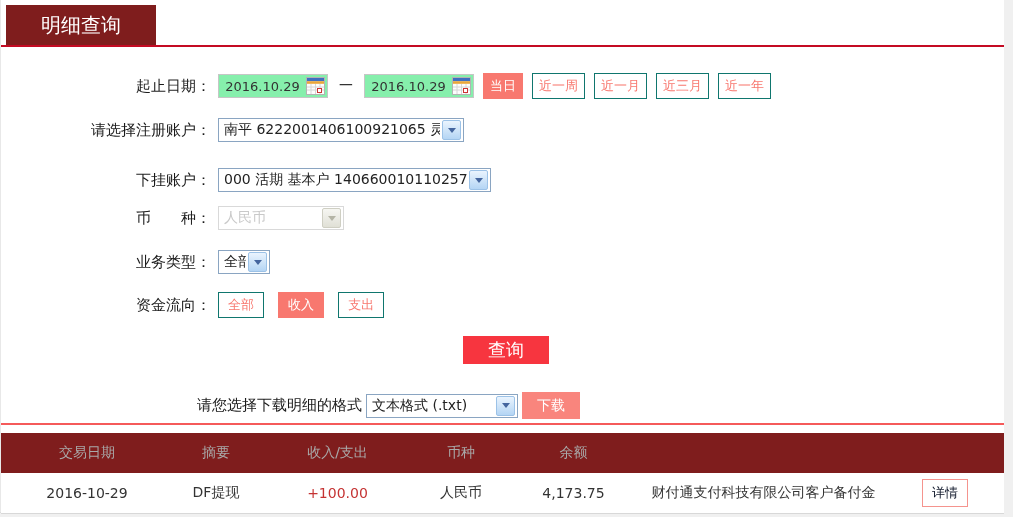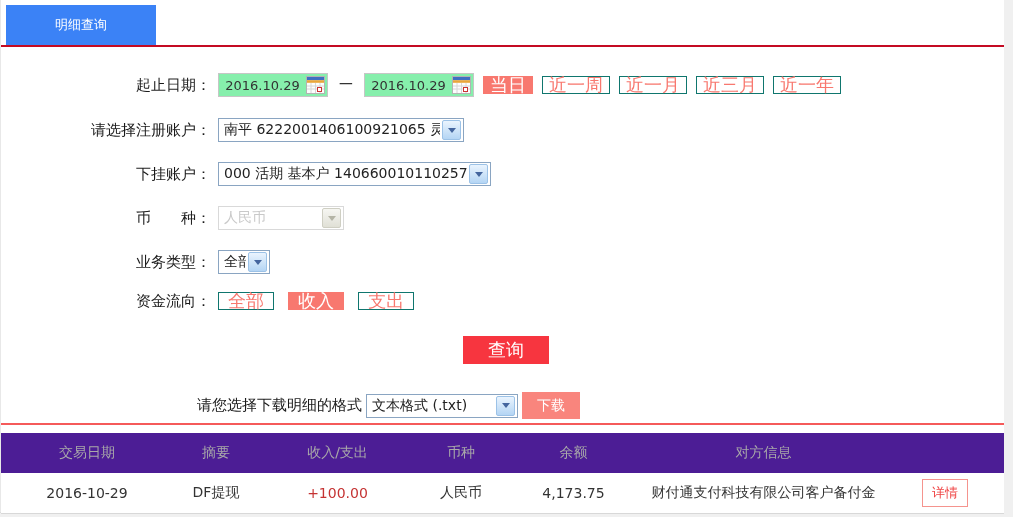--- a/index.html
+++ b/index.html
@@ -12,22 +12,22 @@
     position:absolute; left:0; top:0;
     width:1003px; height:512px;
     background:#fff;
     border-left:1px solid #e8e8e8;
     border-bottom:1px solid #cfcfcf;
   }
   
   .tab {
     position:absolute; left:5px; top:5px;
     width:150px; height:40px; line-height:40px;
-    background:#3b82f6; color:#fff;
-    font-size:13px; text-align:center;
+    background:#7f1d1d; color:#fff;
+    font-size:20px; text-align:center;
     cursor:pointer;
   }
   .tab-line {
     position:absolute; left:0; top:45px;
     width:100%; height:2px; background:#c40a23;
   }
   
   .form-row {
     position:absolute; left:0; width:100%;
     display:flex; align-items:center;
@@ -68,22 +68,22 @@
     border-top:5px solid #44659e;
   }
   .xp-select.disabled { border-color:#d9d9d9; cursor:default; }
   .xp-select.disabled .xp-value { color:#c9c9c9; }
   .xp-select.disabled .xp-arrow {
     background:linear-gradient(#f6f6f2, #e0e0d6); border-color:#cfcfc3;
   }
   .xp-select.disabled .tri { border-top-color:#b4b4a6; }
   
   .qbtn {
-    height:18px; box-sizing:border-box; margin-left:9px;
-    padding:0 6px; font-size:18px; cursor:pointer;
+    height:26px; box-sizing:border-box; margin-left:9px;
+    padding:0 6px; font-size:13px; cursor:pointer;
     font-family:"DejaVu Sans", sans-serif;
     display:inline-flex; align-items:center; justify-content:center;
   }
   .qbtn.outline { background:#fff; border:1px solid #0f766e; color:#f8786f; }
   .qbtn.filled  { background:#f8786f; border:1px solid #f8786f; color:#fff; }
   .fbtn { margin-left:0; padding:0 9px; }
   .fbtn + .fbtn { margin-left:9px; }
   
   .query-btn {
     position:absolute; left:462px; top:336px;
@@ -109,29 +109,29 @@
   
   .red-line {
     position:absolute; left:0; top:423px;
     width:100%; height:2px; background:#f55a5a;
   }
   
   .thead, .trow {
     position:absolute; left:0; width:100%;
     display:flex; align-items:center; height:40px;
   }
-  .thead { top:433px; background:#4c1d95; color:#a9a9a9; font-size:14px; }
+  .thead { top:433px; background:#7f1d1d; color:#a9a9a9; font-size:14px; }
   .trow  { top:473px; background:#fff; color:#333; font-size:14px;
            border-bottom:1px solid #d8d8d8; }
   .cell { text-align:center; box-sizing:border-box; }
   .c1{width:172px}.c2{width:86px}.c3{width:157px}.c4{width:90px}
   .c5{width:135px}.c6{width:245px}.c7{width:118px}
   .amount { color:#c53333; }
   .detail-btn {
-    background:#fff; border:1px solid #f5948e; color:#ef4444;
+    background:#fff; border:1px solid #f5948e; color:#0f172a;
     font-size:13px; padding:4px 9px; cursor:pointer;
     font-family:"DejaVu Sans", sans-serif;
   }
 </style>
 </head>
 <body>
 
 <div class="page">
 
   <div class="tab">明细查询</div>
@@ -182,21 +182,21 @@
   <div class="form-row" style="top:118px;">
     <span class="label">请选择注册账户：</span>
     <div class="xp-select ctl" style="width:246px;">
       <span class="xp-value">南平 6222001406100921065 灵通卡</span>
       <span class="xp-arrow">
           <i class="tri"></i>
         </span>
     </div>
   </div>
 
-  <div class="form-row" style="top:162px;">
+  <div class="form-row" style="top:168px;">
     <span class="label">下挂账户：</span>
     <div class="xp-select ctl" style="width:273px;">
       <span class="xp-value">000 活期 基本户 1406600101102571848</span>
       <span class="xp-arrow">
           <i class="tri"></i>
         </span>
     </div>
   </div>
 
   <div class="form-row" style="top:206px;">
@@ -242,21 +242,20 @@
   </div>
 
   <div class="red-line"></div>
 
   <div class="thead">
     <div class="cell c1">交易日期</div>
     <div class="cell c2">摘要</div>
     <div class="cell c3">收入/支出</div>
     <div class="cell c4">币种</div>
     <div class="cell c5">余额</div>
-    <div class="cell c6">对方信息</div>
     <div class="cell c7"></div>
   </div>
 
   <div class="trow">
     <div class="cell c1">2016-10-29</div>
     <div class="cell c2">DF提现</div>
     <div class="cell c3 amount">+100.00</div>
     <div class="cell c4">人民币</div>
     <div class="cell c5">4,173.75</div>
     <div class="cell c6">财付通支付科技有限公司客户备付金</div>

